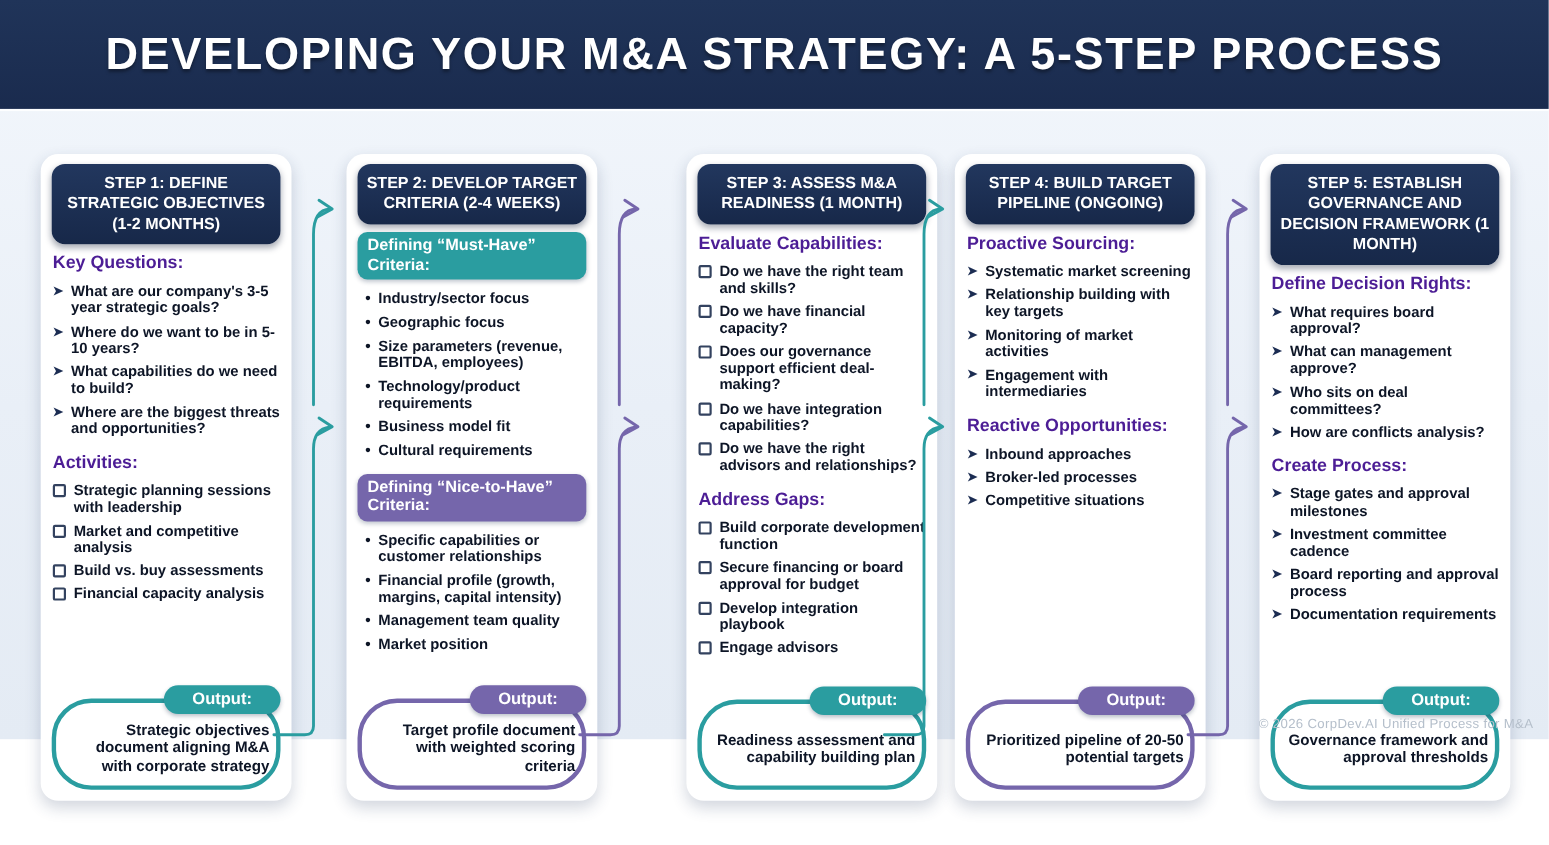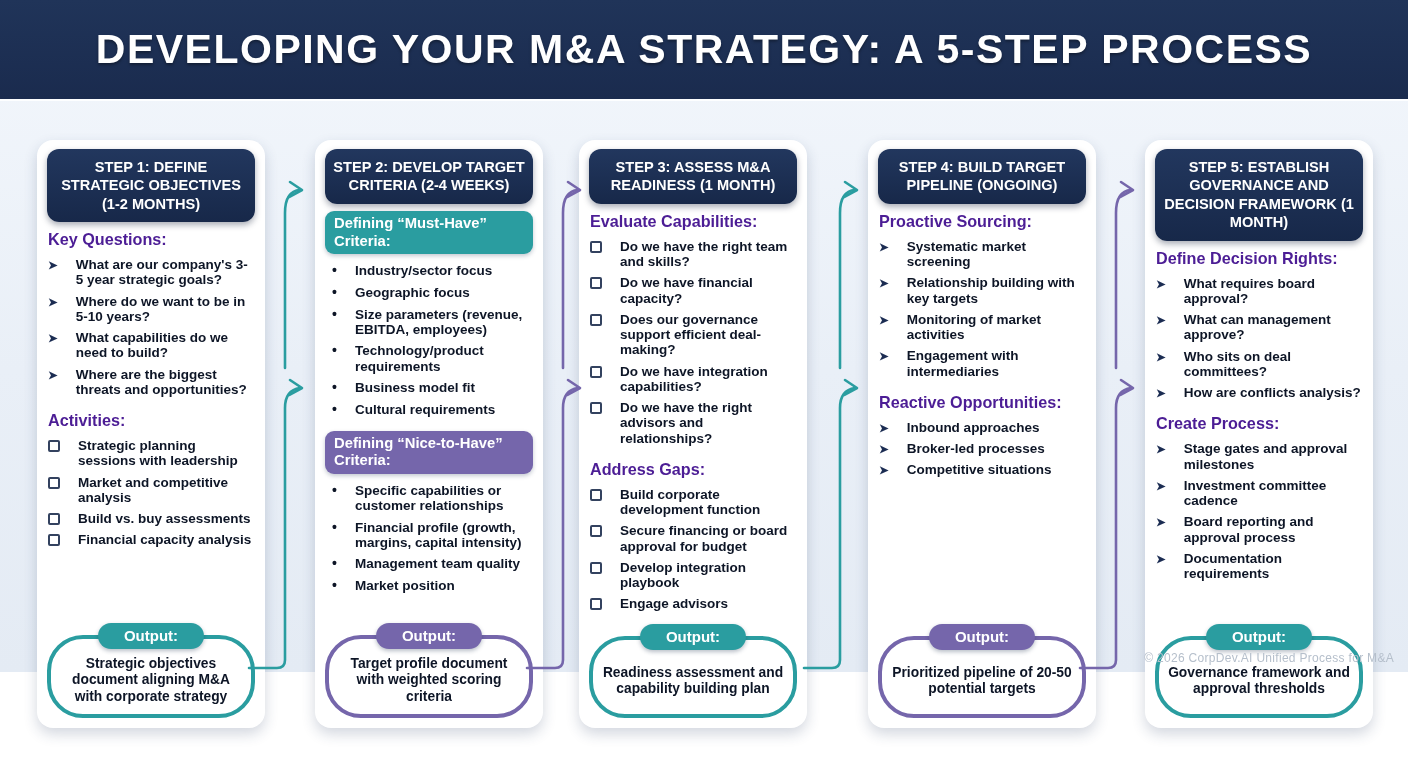--- a/index.html
+++ b/index.html
@@ -31,30 +31,30 @@
 
   .sec-heading { font-size:16.2px; font-weight:700; color:#4c1d95; margin:8px 0 2px 1px; }
 
   .banner { border-radius:9px; padding:4px 9px; color:#ffffff; font-weight:700;
             font-size:14.8px; line-height:1.2; margin:7px 0 3px 0;
             box-shadow:0 2px 4px rgba(20,40,70,.25); }
   .banner.teal   { background:#2a9da0; }
   .banner.purple { background:#7566ab; }
 
   ul.list { list-style:none; margin:2px 0 0 0; }
-  ul.list li { display:flex; gap:18px; align-items:flex-start; margin:4px 0 6px 0;
+  ul.list li { display:flex; gap:7px; align-items:flex-start; margin:4px 0 6px 0;
                font-size:13.5px; font-weight:700; color:#0d1526; line-height:1.13; }
   .bul { color:#1b2c52; font-size:11.5px; margin-top:2px; flex:none; }
   .dotb { color:#0d1526; font-size:14px; margin-top:0; flex:none; }
   .cb { width:12px; height:12px; border:2px solid #33425f; border-radius:2px;
         background:#ffffff; flex:none; margin-top:2px; }
   ul.arrow li, ul.check li { margin-left:1px; }
   ul.dot li { margin-left:7px; }
 
-  .output { margin-top:auto; position:relative; text-align:center; padding-bottom:2px; }
+  .output { margin-top:auto; position:relative; text-align:right; padding-bottom:2px; }
   .pill { position:relative; z-index:2; display:inline-block; color:#ffffff; font-weight:700;
           font-size:15px; padding:4px 26px 5px 26px; border-radius:16px;
           box-shadow:0 2px 4px rgba(20,40,70,.3); }
   .oval { margin-top:-14px; background:#ffffff; border-radius:36px; padding:17px 6px 9px 6px;
           font-weight:700; font-size:13.8px; color:#0d1526; line-height:1.18;
           min-height:82px; display:flex; align-items:center; justify-content:center; }
   .output.teal .pill   { background:#2a9da0; }
   .output.teal .oval   { border:4px solid #2a9da0; }
   .output.purple .pill { background:#7566ab; }
   .output.purple .oval { border:4px solid #7566ab; }
@@ -190,21 +190,21 @@
         </li>
     </ul>
     <div class="output purple">
       <div class="pill">Output:</div>
       <div class="oval">
           <span>Target profile document with weighted scoring criteria</span>
         </div>
     </div>
   </div>
 
-  <div class="card" style="left:579px">
+  <div class="card" style="left:624px">
     <div class="step-header">STEP 3: ASSESS M&amp;A READINESS (1 MONTH)</div>
     <div class="sec-heading">Evaluate Capabilities:</div>
     <ul class="list check">
       <li>
           <span class="cb"></span>
           <span>Do we have the right team and skills?</span>
         </li>
       <li>
           <span class="cb"></span>
           <span>Do we have financial capacity?</span>

